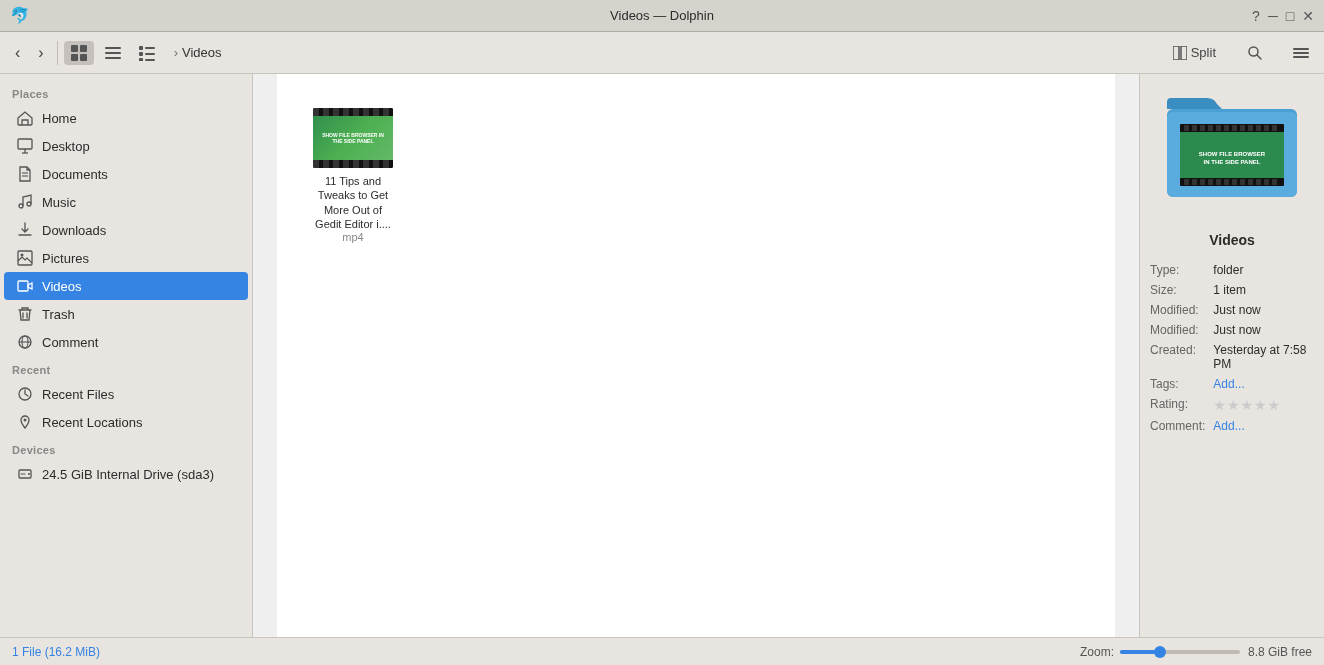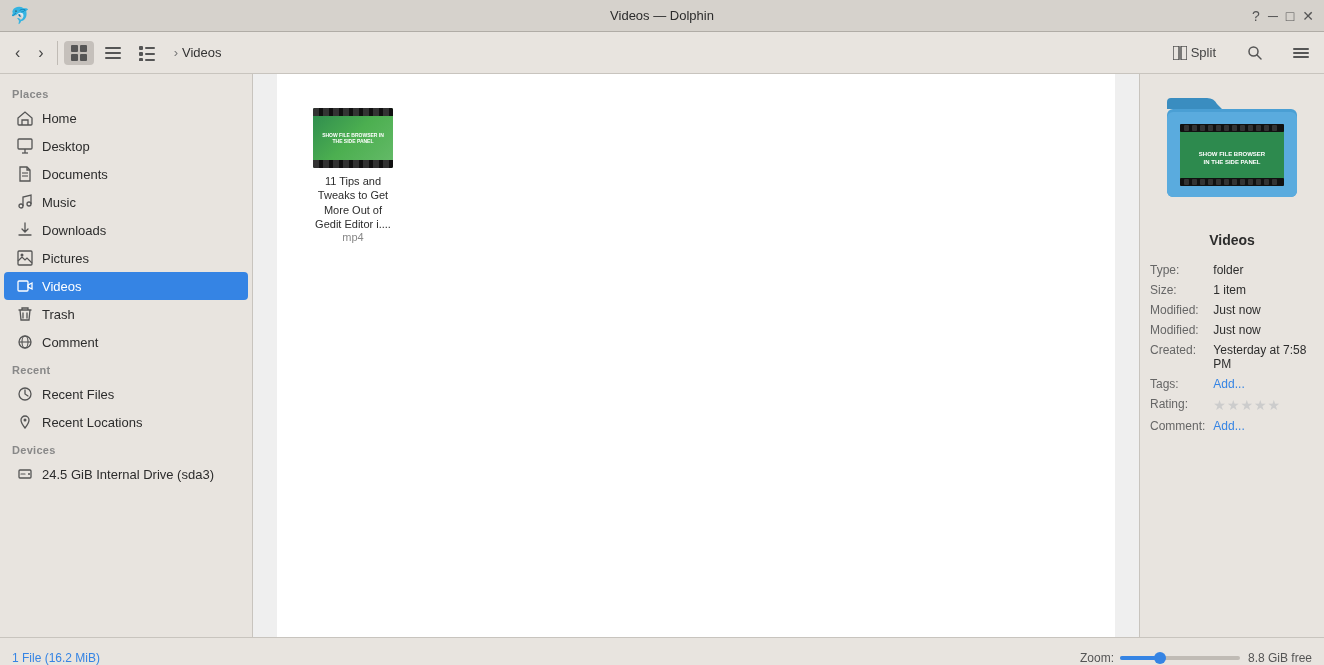--- a/index.html
+++ b/index.html
@@ -301,21 +301,21 @@
       color: #ccc;
       font-size: 14px;
     }
 
     
     .statusbar {
       height: 28px;
       background: #e8e4df;
       border-top: 1px solid #c8c4be;
       display: flex;
-      align-items: flex-end;
+      align-items: center;
       padding: 0 12px;
       font-size: 12px;
       color: #444;
       flex-shrink: 0;
       gap: 8px;
     }
     .statusbar-info {
       color: #3584e4;
       font-size: 12px;
     }

